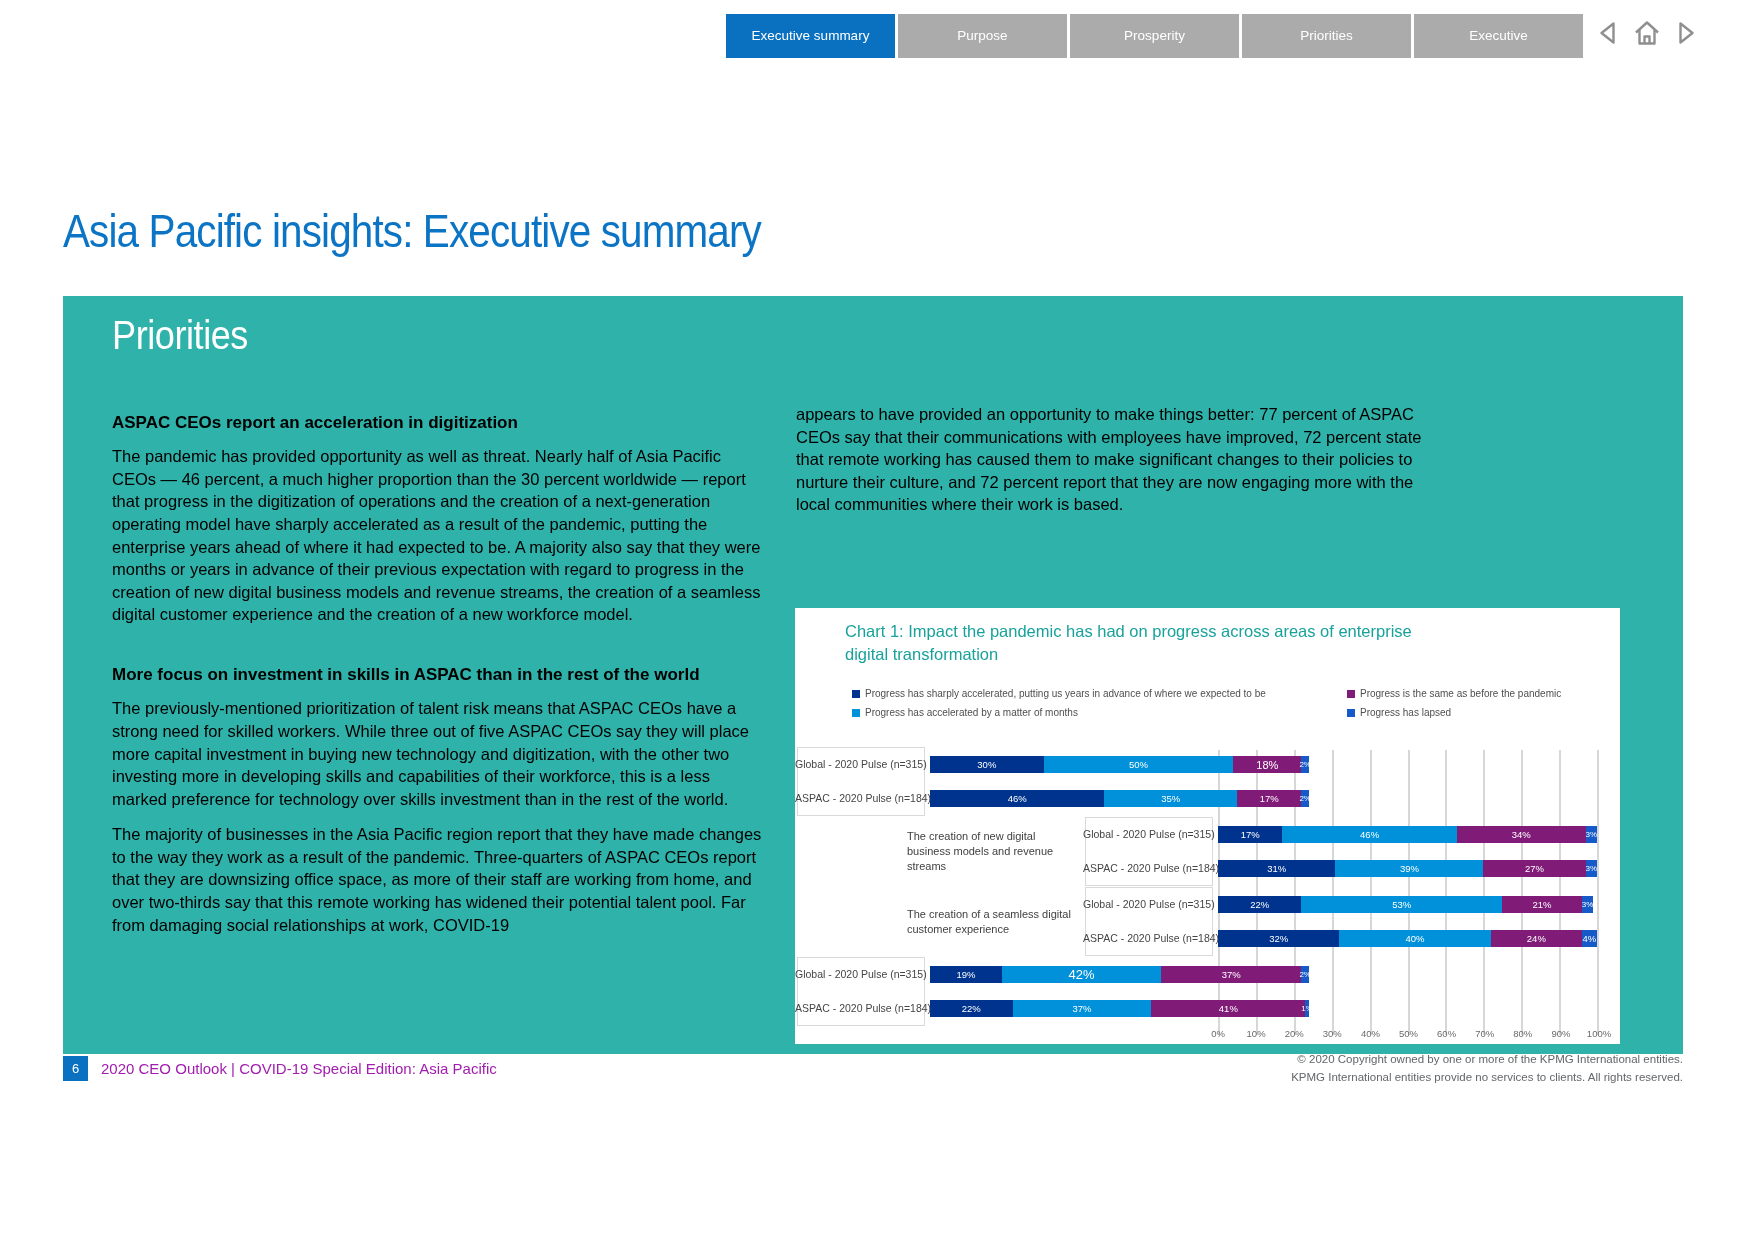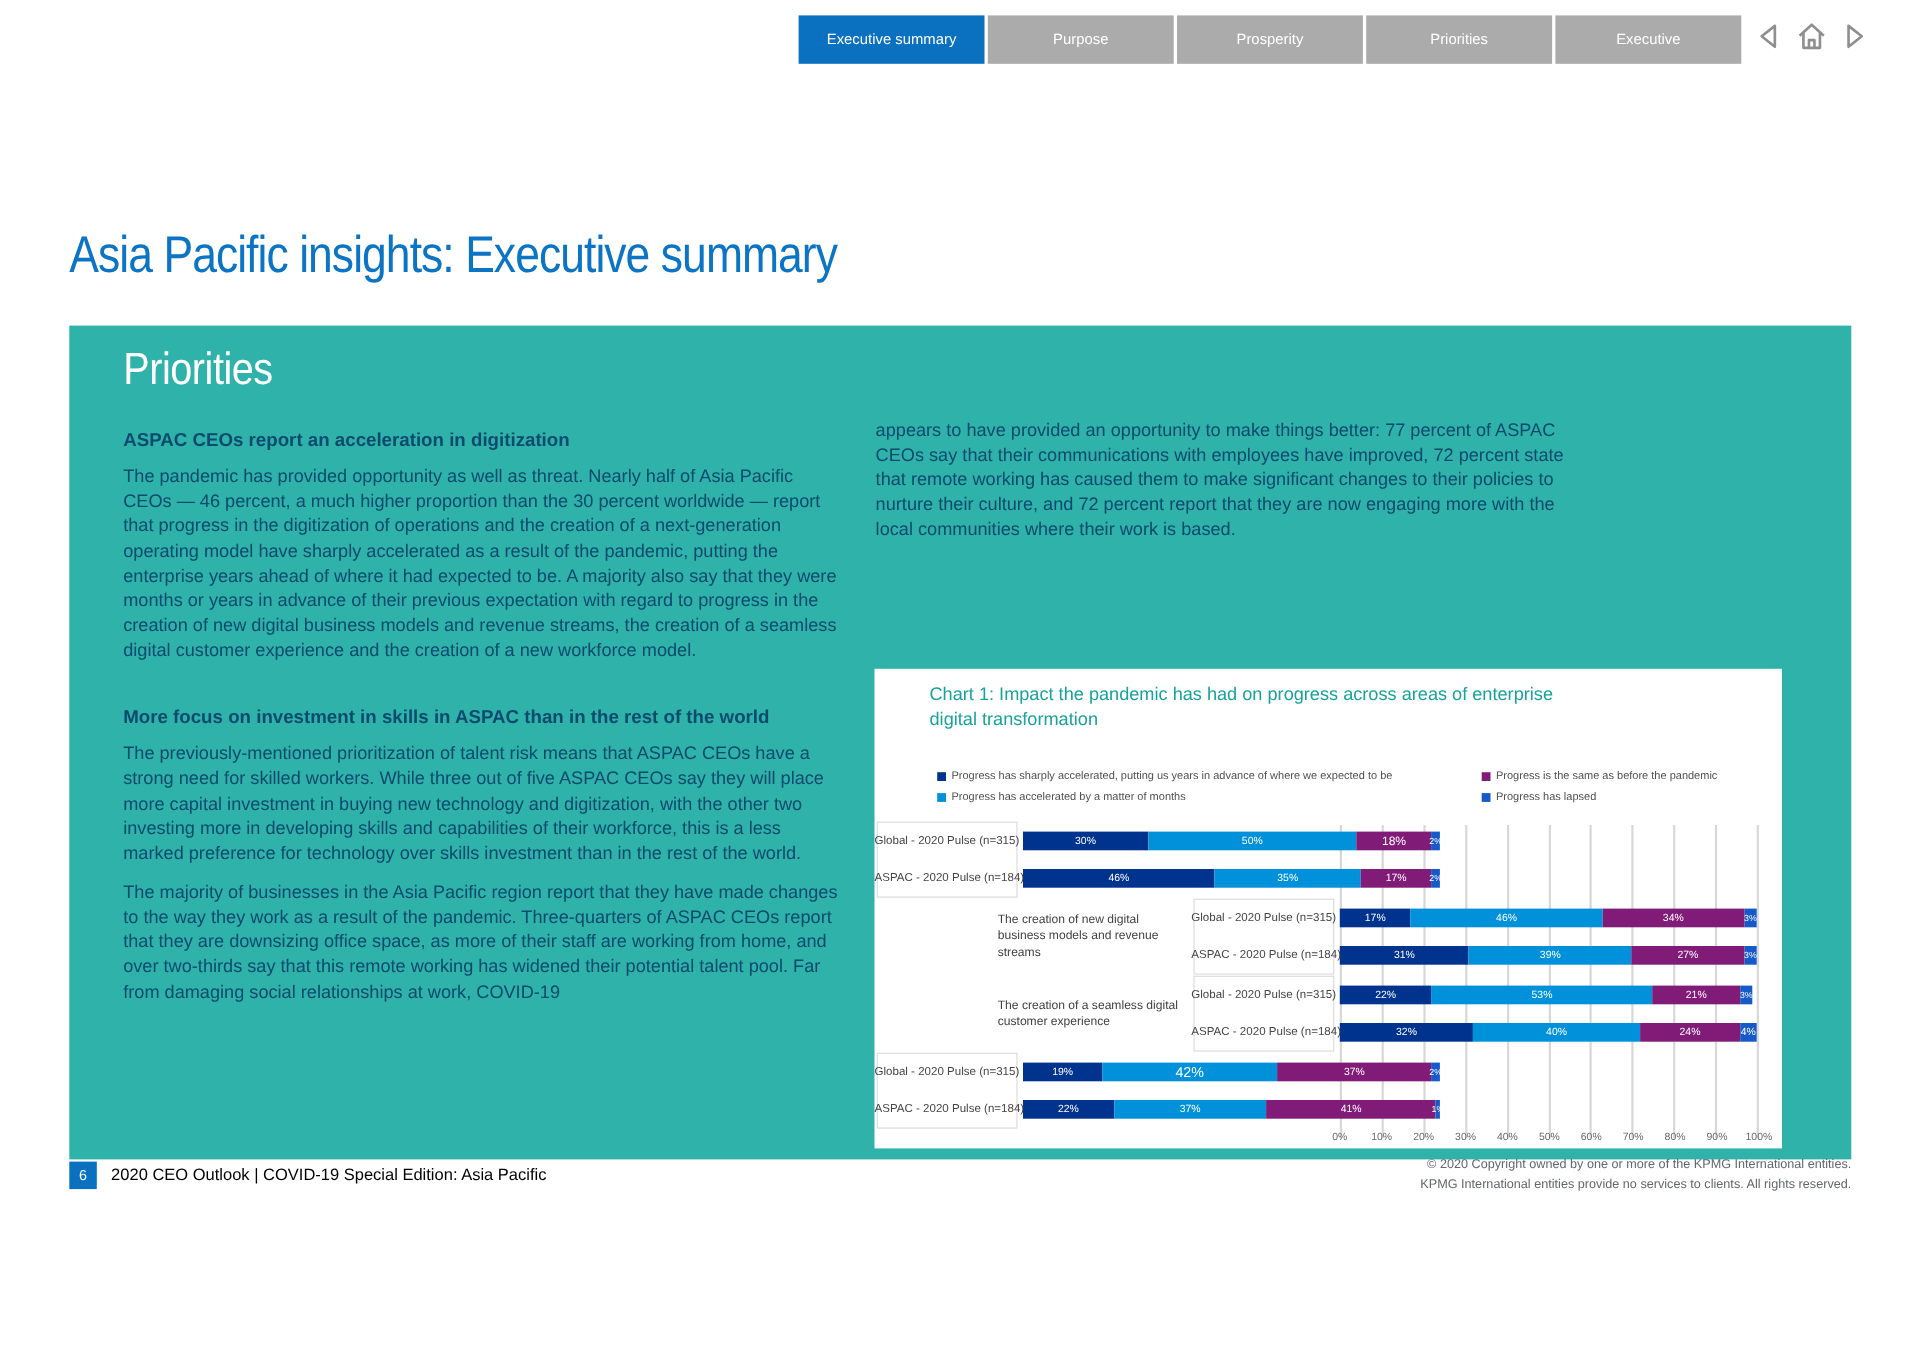--- a/index.html
+++ b/index.html
@@ -22,33 +22,33 @@
     position:absolute;left:63px;top:203px;font-size:47px;font-weight:300;
     color:#0B74C4;transform:scaleX(.86);transform-origin:left;white-space:nowrap;
     letter-spacing:-1px;
   }
   
   .panel{position:absolute;left:63px;top:296px;width:1620px;height:758px;background:#2FB2A9;}
   .panel-heading{
     position:absolute;left:49px;top:16px;color:#fff;font-size:41px;font-weight:300;
     transform:scaleX(.88);transform-origin:left;letter-spacing:-.5px;
   }
-  .col{position:absolute;top:84px;color:#0c4a6e;font-size:16.5px;line-height:1.37;}
+  .col{position:absolute;top:107px;color:#000000;font-size:16.5px;line-height:1.37;}
   .col-left{left:49px;width:657px;}
   .col-right{left:733px;width:655px;}
   .col h3{font-size:17px;font-weight:bold;margin:8px 0 11px;}
   .col h3.second{margin-top:37px;}
   .col p{margin:0 0 13px;}
   
   .chart-box{position:absolute;left:732px;top:312px;width:825px;height:436px;background:#fff;}
   .chart-title{
     position:absolute;left:50px;top:12px;width:580px;font-size:16.5px;
     color:#18A29B;line-height:1.38;
   }
-  .legend-col{position:absolute;top:92px;font-size:10px;color:#4F4F4F;}
+  .legend-col{position:absolute;top:80px;font-size:10px;color:#4F4F4F;}
   .legend-col1{left:57px;}
   .legend-col2{left:552px;}
   .legend-item{margin-bottom:8px;display:flex;align-items:center;}
   .legend-swatch{width:8px;height:8px;margin-right:5px;flex:0 0 auto;}
   .plot{position:absolute;left:0;top:148px;width:825px;}
   .gridlines{position:absolute;left:423px;top:-6px;height:285px;width:381px;z-index:0;}
   .gridline{position:absolute;top:0;bottom:0;width:2px;background:#D7D7D7;}
   .chart-group{display:flex;align-items:center;height:51px;margin-bottom:19px;position:relative;z-index:1;}
   .cat-label{
     width:288px;box-sizing:border-box;padding-left:112px;padding-right:8px;
@@ -66,21 +66,21 @@
     height:100%;display:flex;align-items:center;justify-content:center;
     color:#fff;white-space:nowrap;min-width:0;
   }
   .axis{position:absolute;left:423px;top:420px;width:381px;height:14px;}
   .axis span{position:absolute;transform:translateX(-50%);font-size:9.5px;color:#6A6A6A;}
   
   .page-badge{
     position:absolute;left:63px;top:1056px;width:25px;height:25px;background:#0A70C0;
     color:#fff;font-size:13px;display:flex;align-items:center;justify-content:center;
   }
-  .footer-title{position:absolute;left:101px;top:1060px;font-size:15px;color:#000000;}
+  .footer-title{position:absolute;left:101px;top:1060px;font-size:15px;color:#a21caf;}
   .copyright{
     position:absolute;right:71px;top:1050px;text-align:right;font-size:11.5px;
     color:#63666A;line-height:1.6;
   }
 </style>
 </head>
 <body>
 
 <div class="nav-tabs" id="nav-tabs">
     <div class="tab active">Executive summary</div>

